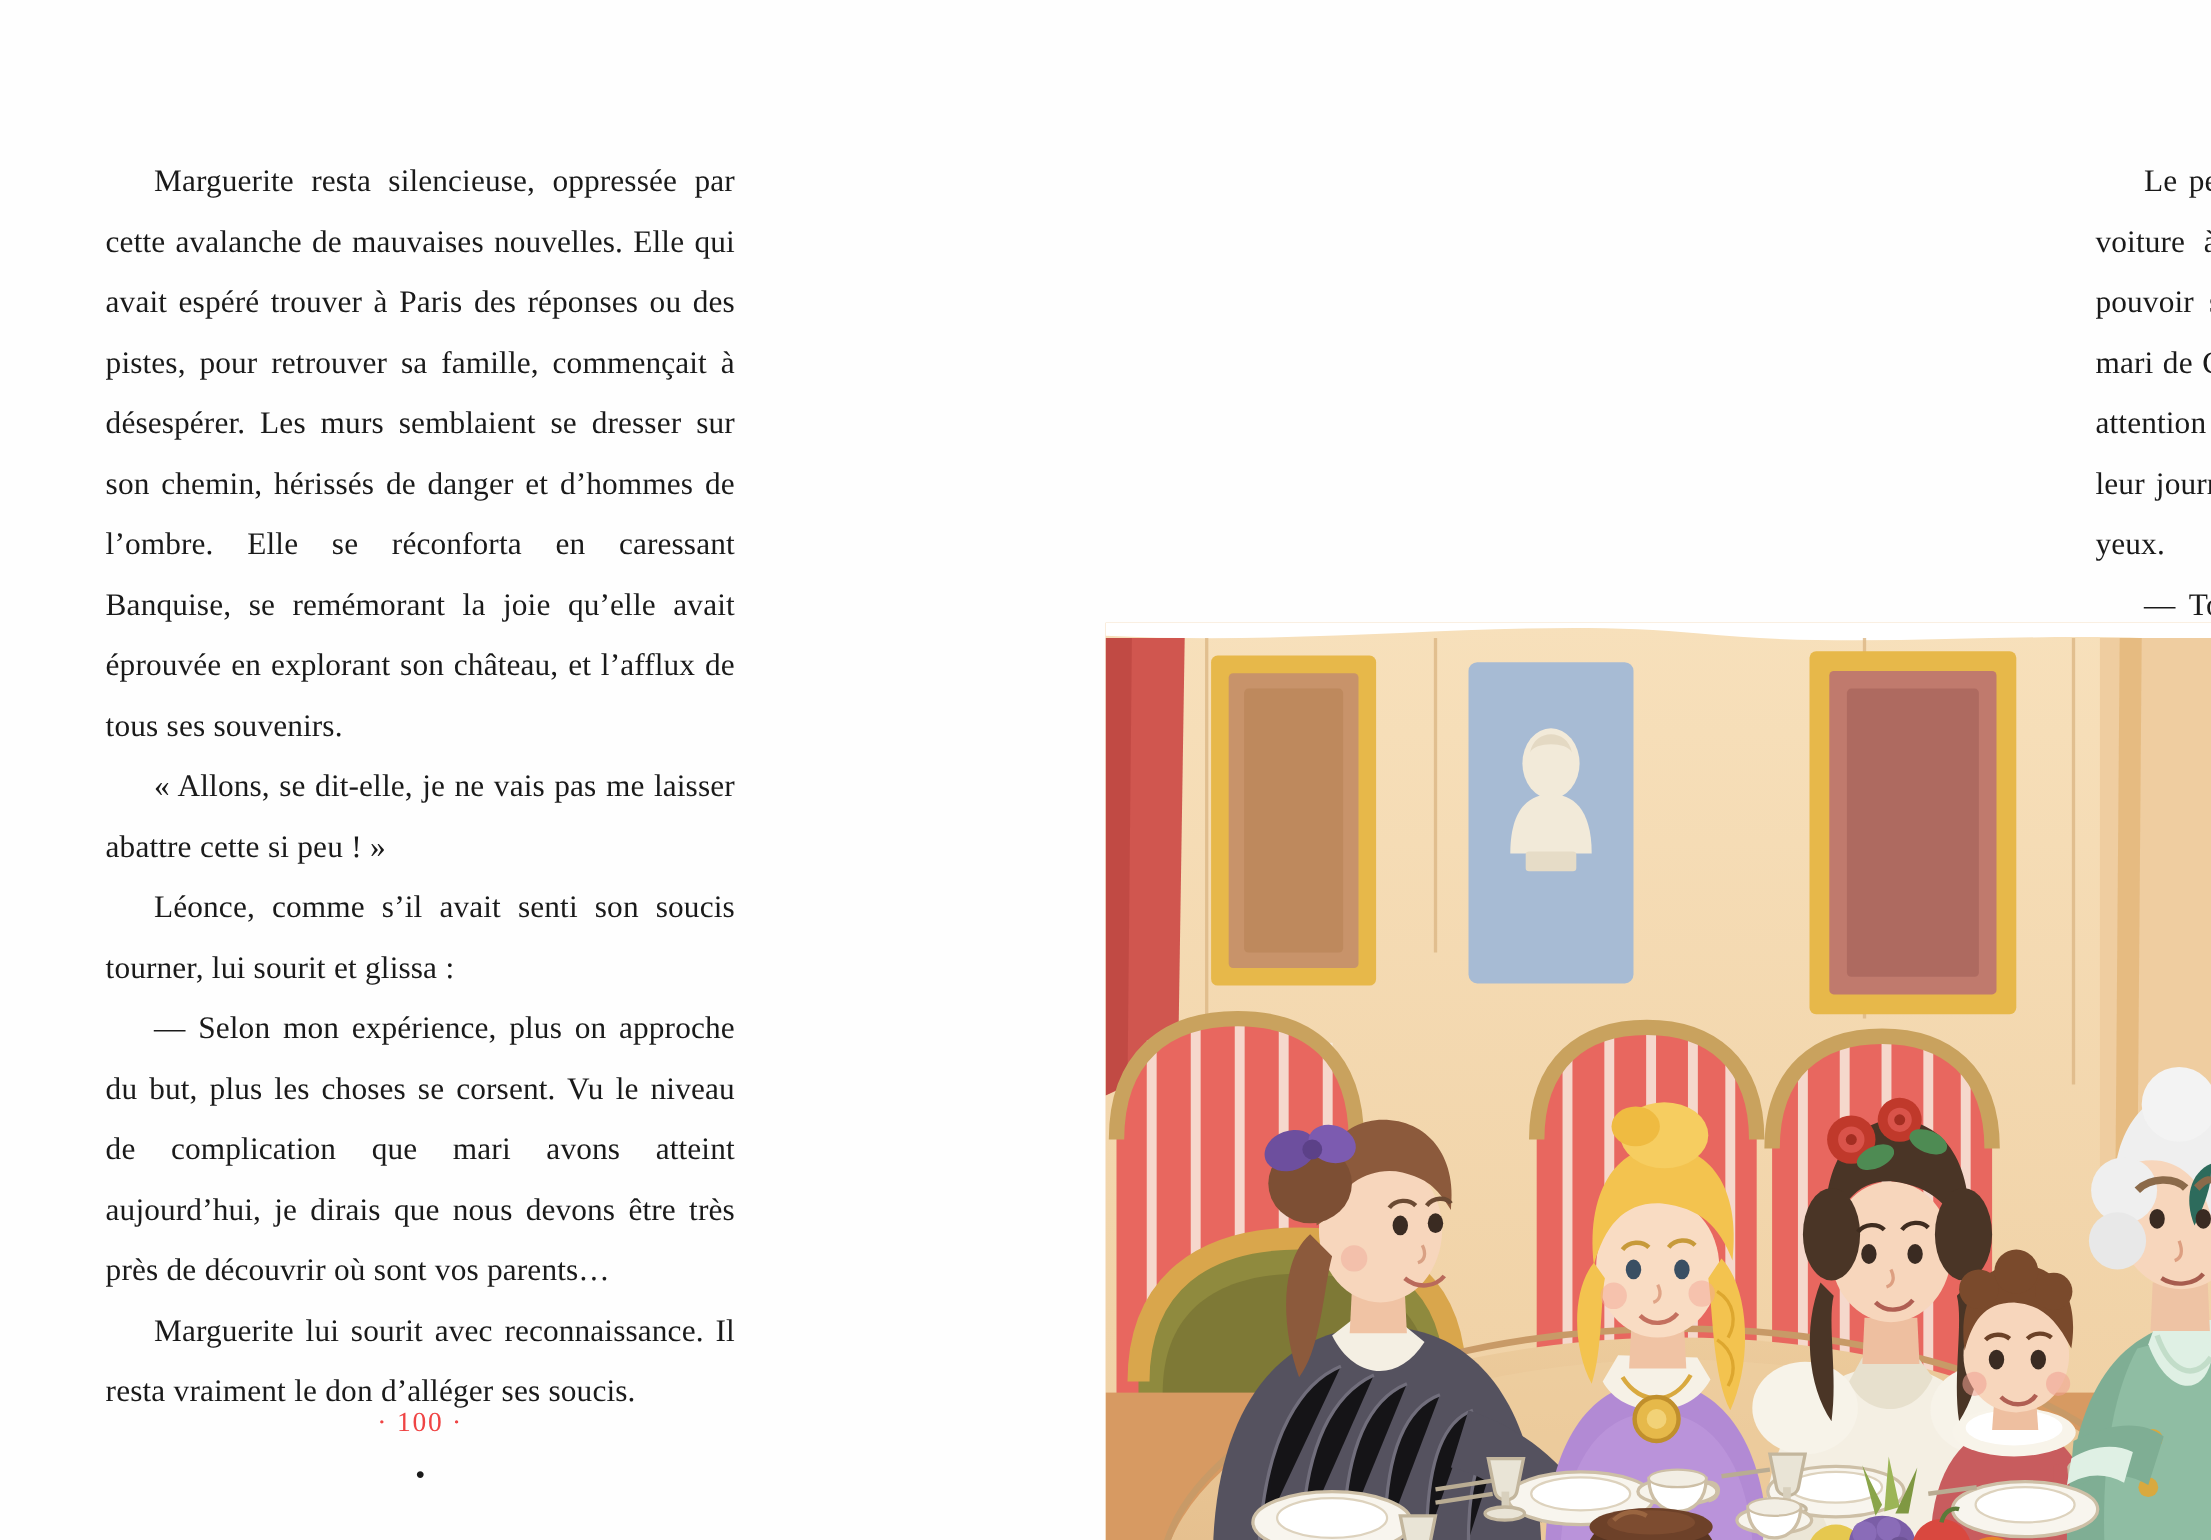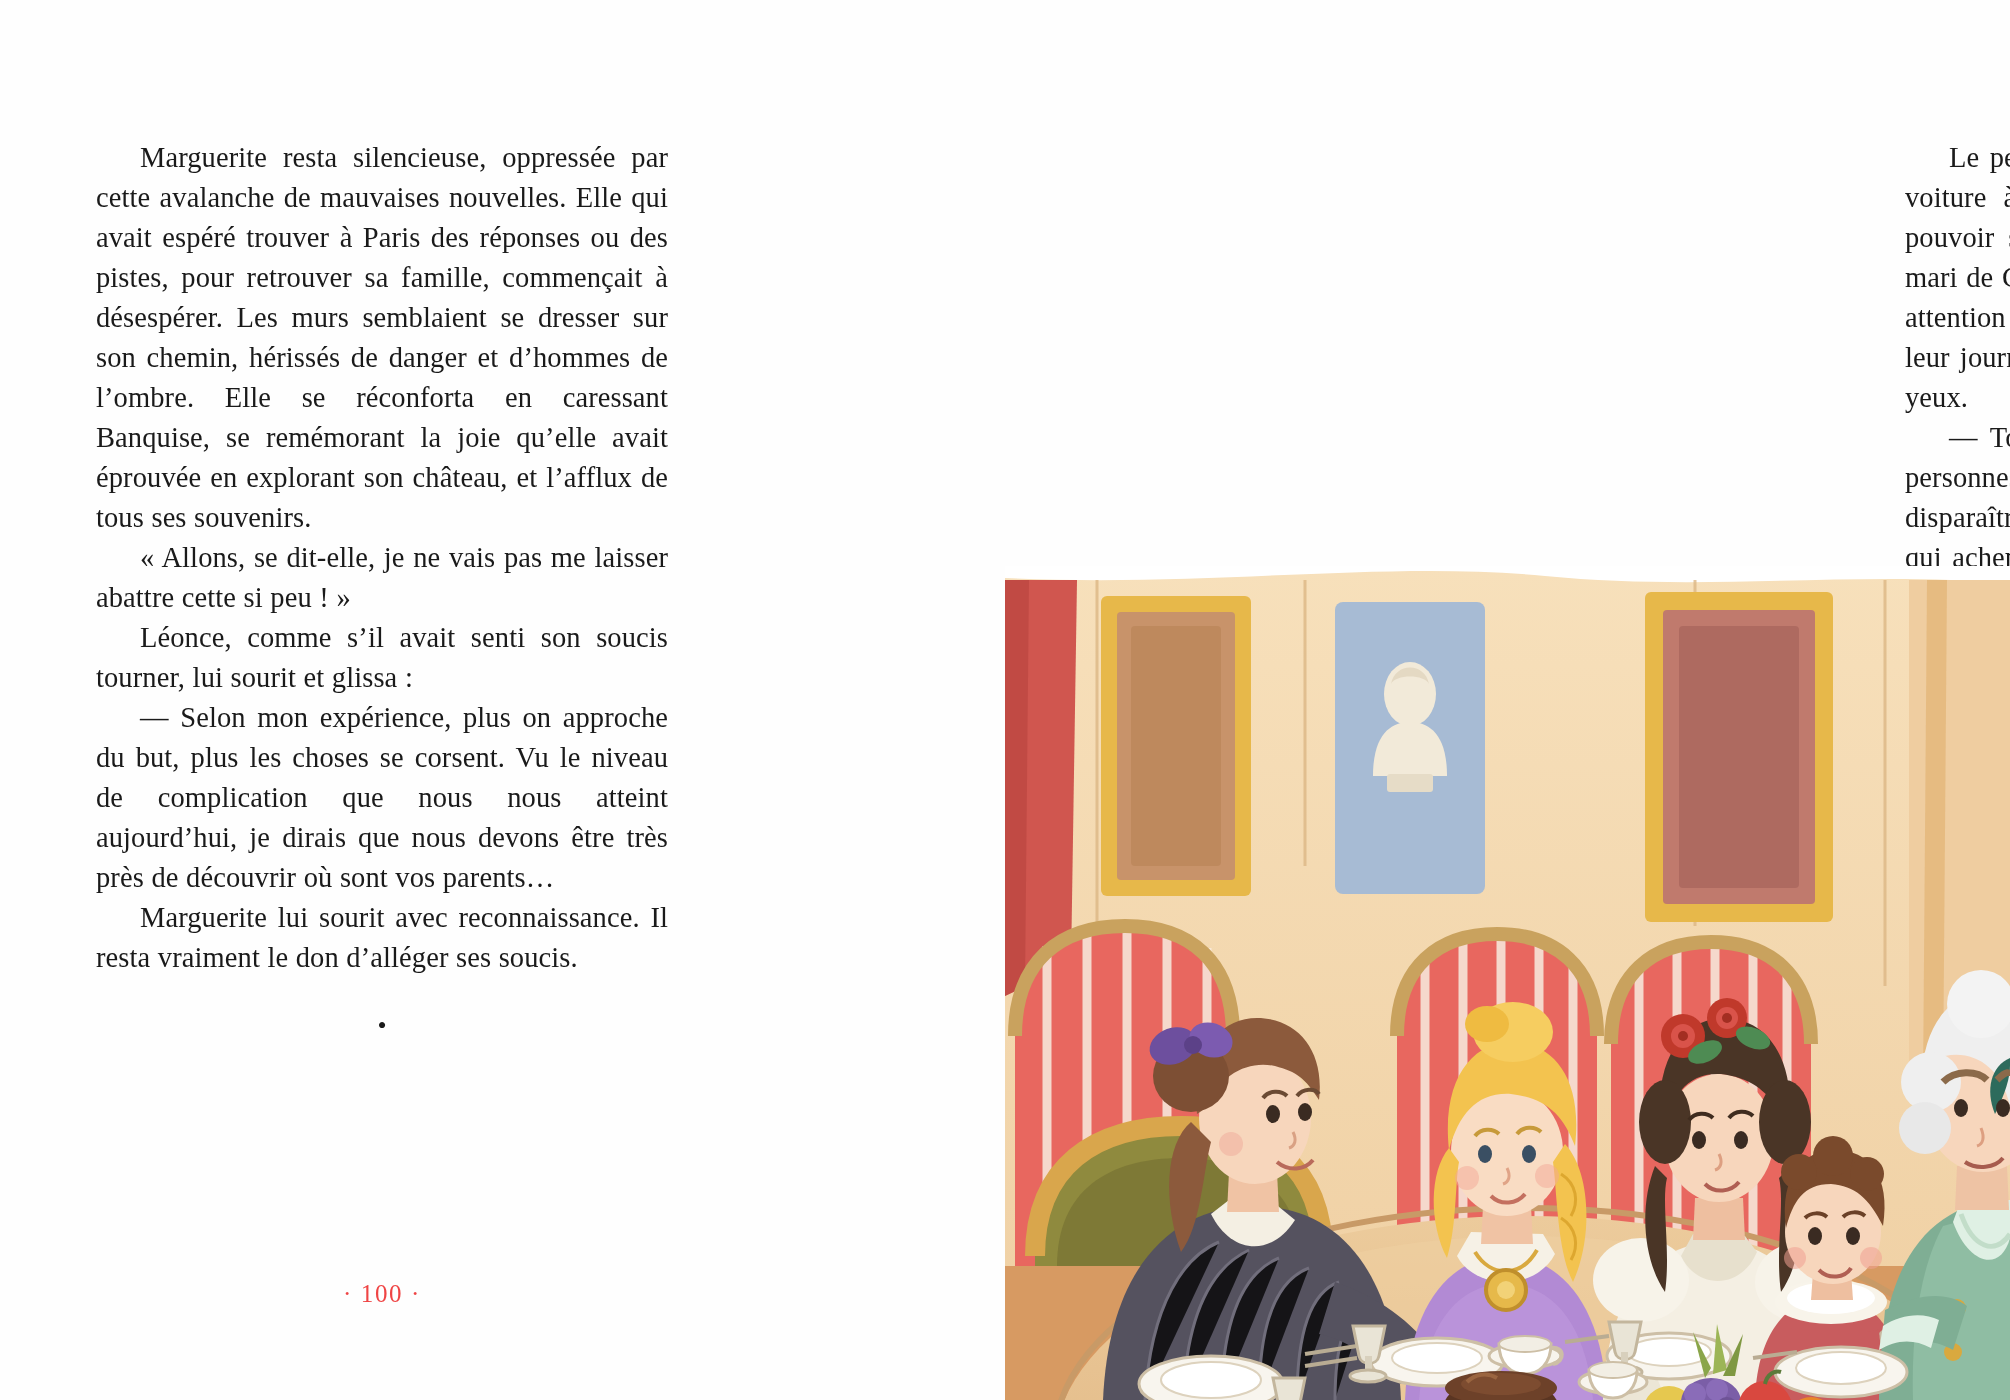--- a/index.html
+++ b/index.html
@@ -44,21 +44,21 @@
   .col-right {
     position: absolute;
     left: 900px;
     top: 138px;
     width: 572px;
   }
 
   p.body-text {
     margin: 0;
     font-size: 28.5px;
-    line-height: 40px;
+    line-height: 55px;
     text-align: justify;
     text-justify: inter-word;
     text-indent: 44px;
     letter-spacing: 0.1px;
     word-spacing: 0.3px;
     hyphens: none;
   }
 
   
 
@@ -97,21 +97,21 @@
 </head>
 <body>
 
 <div class="page-spread">
 
   <div class="page-left">
     <div class="col-left">
       <p class="body-text">Marguerite resta silencieuse, oppressée par cette avalanche de mauvaises nouvelles. Elle qui avait espéré trouver à Paris des réponses ou des pistes, pour retrouver sa famille, commençait à désespérer. Les murs semblaient se dresser sur son chemin, hérissés de danger et d’hommes de l’ombre. Elle se réconforta en caressant Banquise, se remémorant la joie qu’elle avait éprouvée en explorant son château, et l’afflux de tous ses souvenirs.</p>
       <p class="body-text">« Allons, se dit-elle, je ne vais pas me laisser abattre cette si peu ! »</p>
       <p class="body-text">Léonce, comme s’il avait senti son soucis tourner, lui sourit et glissa :</p>
-      <p class="body-text">— Selon mon expérience, plus on approche du but, plus les choses se corsent. Vu le niveau de complication que nous nous atteint aujourd’hui, je dirais que nous devons être très près de découvrir où sont vos parents…</p>
+      <p class="body-text">— Selon mon expérience, plus on approche du but, plus les choses se corsent. Vu le niveau de complication que mari avons atteint aujourd’hui, je dirais que nous devons être très près de découvrir où sont vos parents…</p>
       <p class="body-text">Marguerite lui sourit avec reconnaissance. Il resta vraiment le don d’alléger ses soucis.</p>
       <p class="scene-break">•</p>
     </div>
     <div class="folio">· 100 ·</div>
   </div>
 
   <div class="page-right">
     <div class="col-right">
       <p class="body-text">Le petit groupe fut heureux de descendre de voiture à l’hôtel de Madame de Staël, et de pouvoir se détendre autour d’une collation. Le mari de Germaine se joignit à eux et écouta avec attention le récit des incidents qui avaient émaillé leur journée. Un pli soucieux se forma entre ses yeux.</p>
       <p class="body-text">— Tout cela ne me dit rien qui vaille. Les personnes liées à ce Club helvétique semblent disparaître les unes après les autres : le coursier qui acheminait les lettres à Neuchâtel a disparu, le père de Marguerite a disparu en amenant d’autres circulaires à Marseille, sa mère a également disparu en se rendant à Crans.</p>

